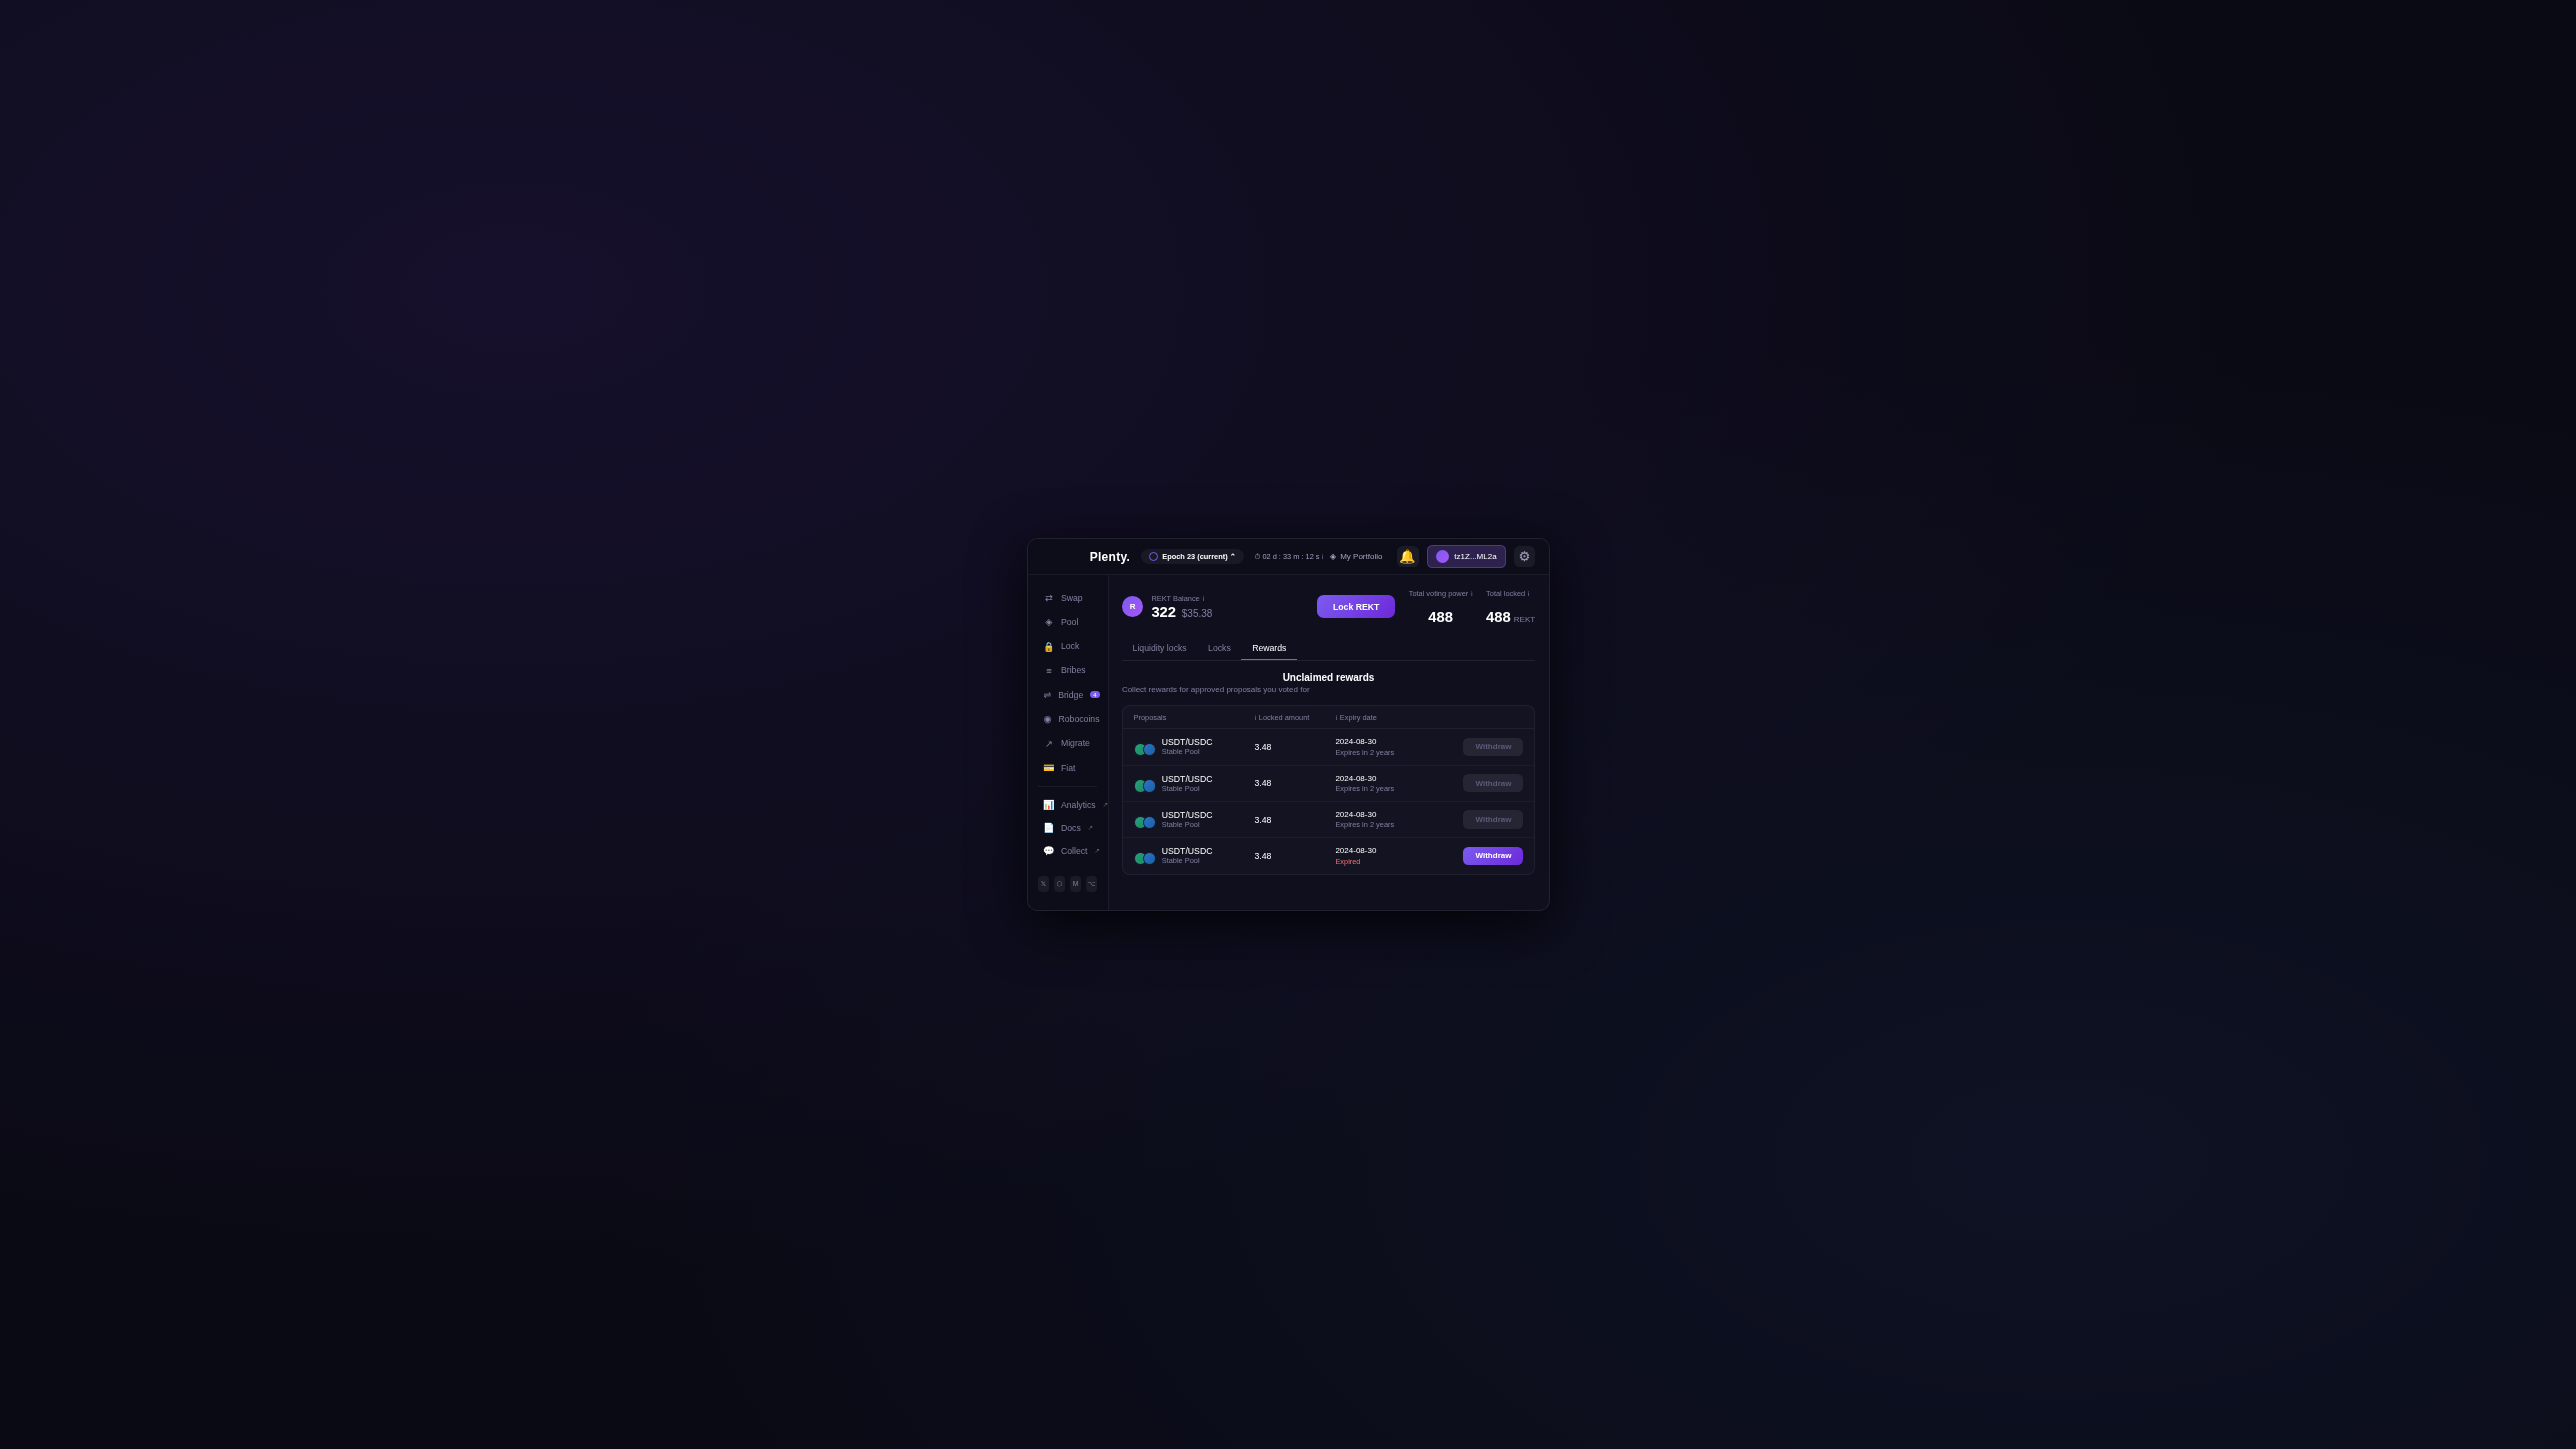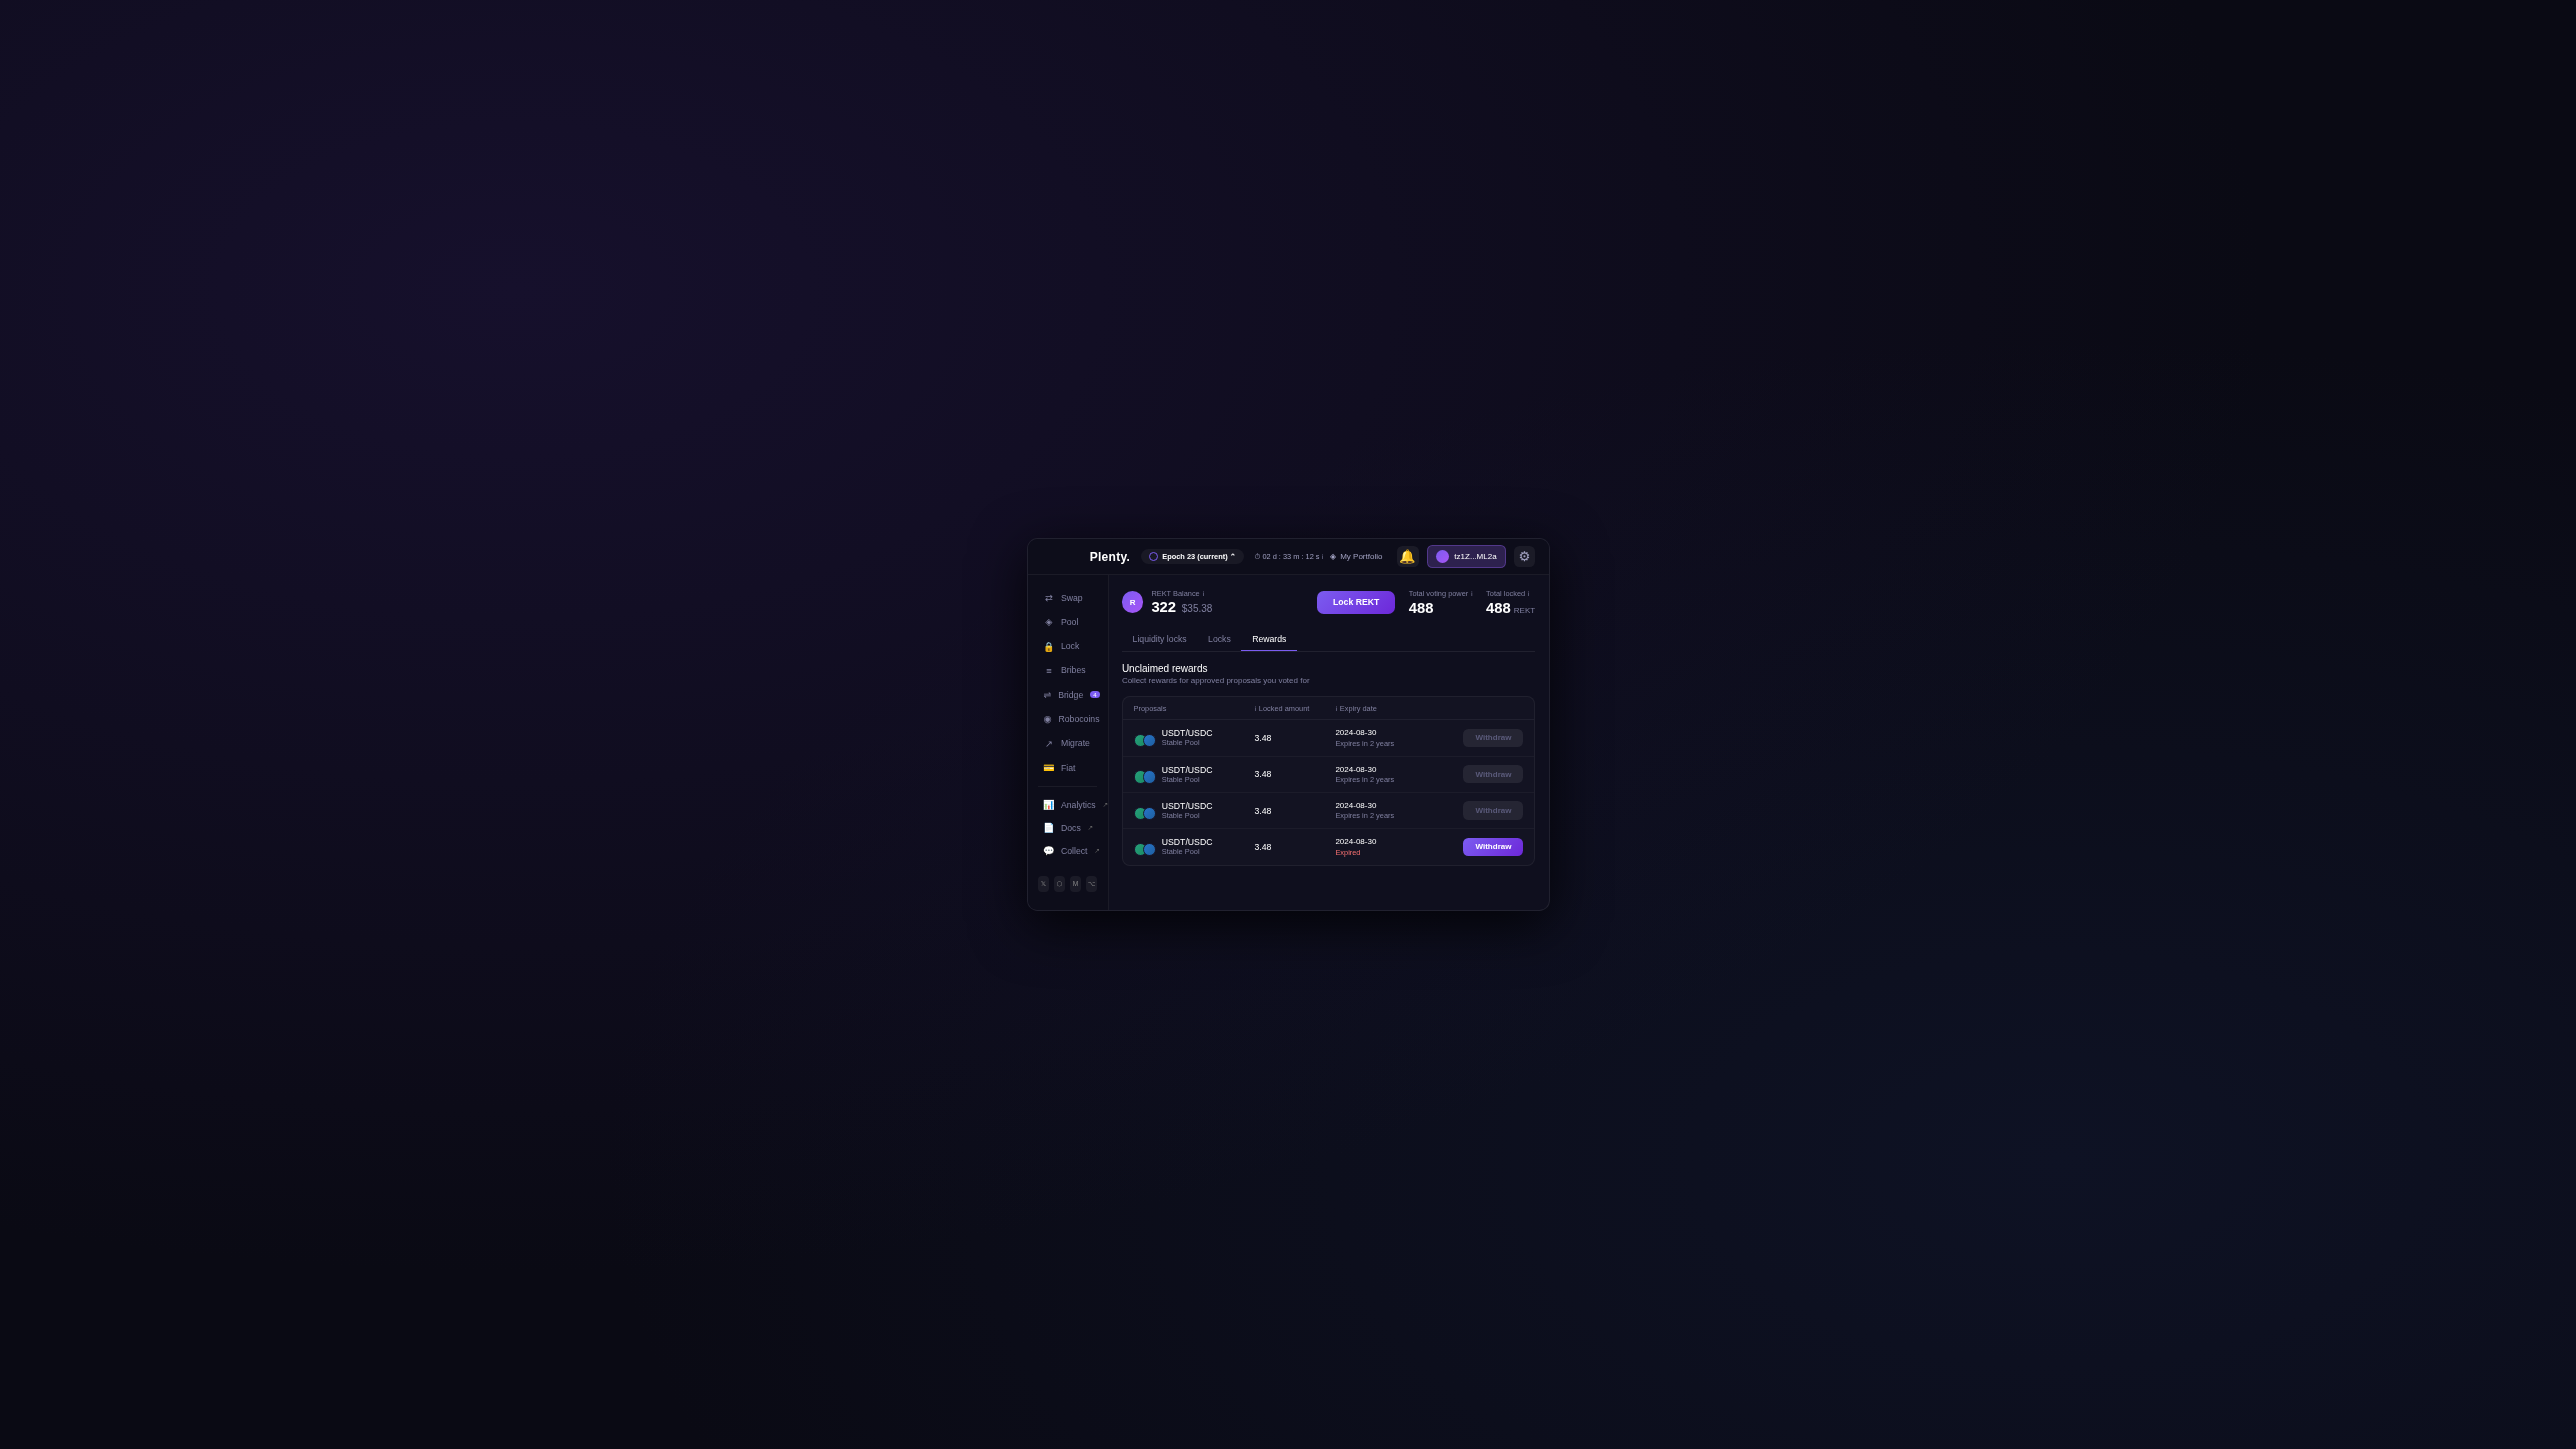--- a/index.html
+++ b/index.html
@@ -313,21 +313,22 @@
       font-size: 8.7px;
       font-weight: 600;
       padding: 6.7px 16px;
       cursor: pointer;
       white-space: nowrap;
     }
 
     .stat-card {
       display: flex;
       flex-direction: column;
-      gap: 2px;
+      gap: 11px;
+      text-align: center;
     }
 
     .stat-label {
       color: #8080a0;
       font-size: 7.4px;
       display: flex;
       align-items: center;
       gap: 2.7px;
     }
 
@@ -361,23 +362,24 @@
     }
 
     .tab.active {
       color: #fff;
       border-bottom-color: #7b5cf0;
     }
 
     
     .section-title {
       font-size: 10px;
-      font-weight: 400;
+      font-weight: 700;
       color: #fff;
       margin-bottom: 2.7px;
+      text-align: center;
     }
 
     .section-subtitle {
       color: #8080a0;
       font-size: 8px;
       margin-bottom: 10.7px;
     }
 
     
     .table-container {

